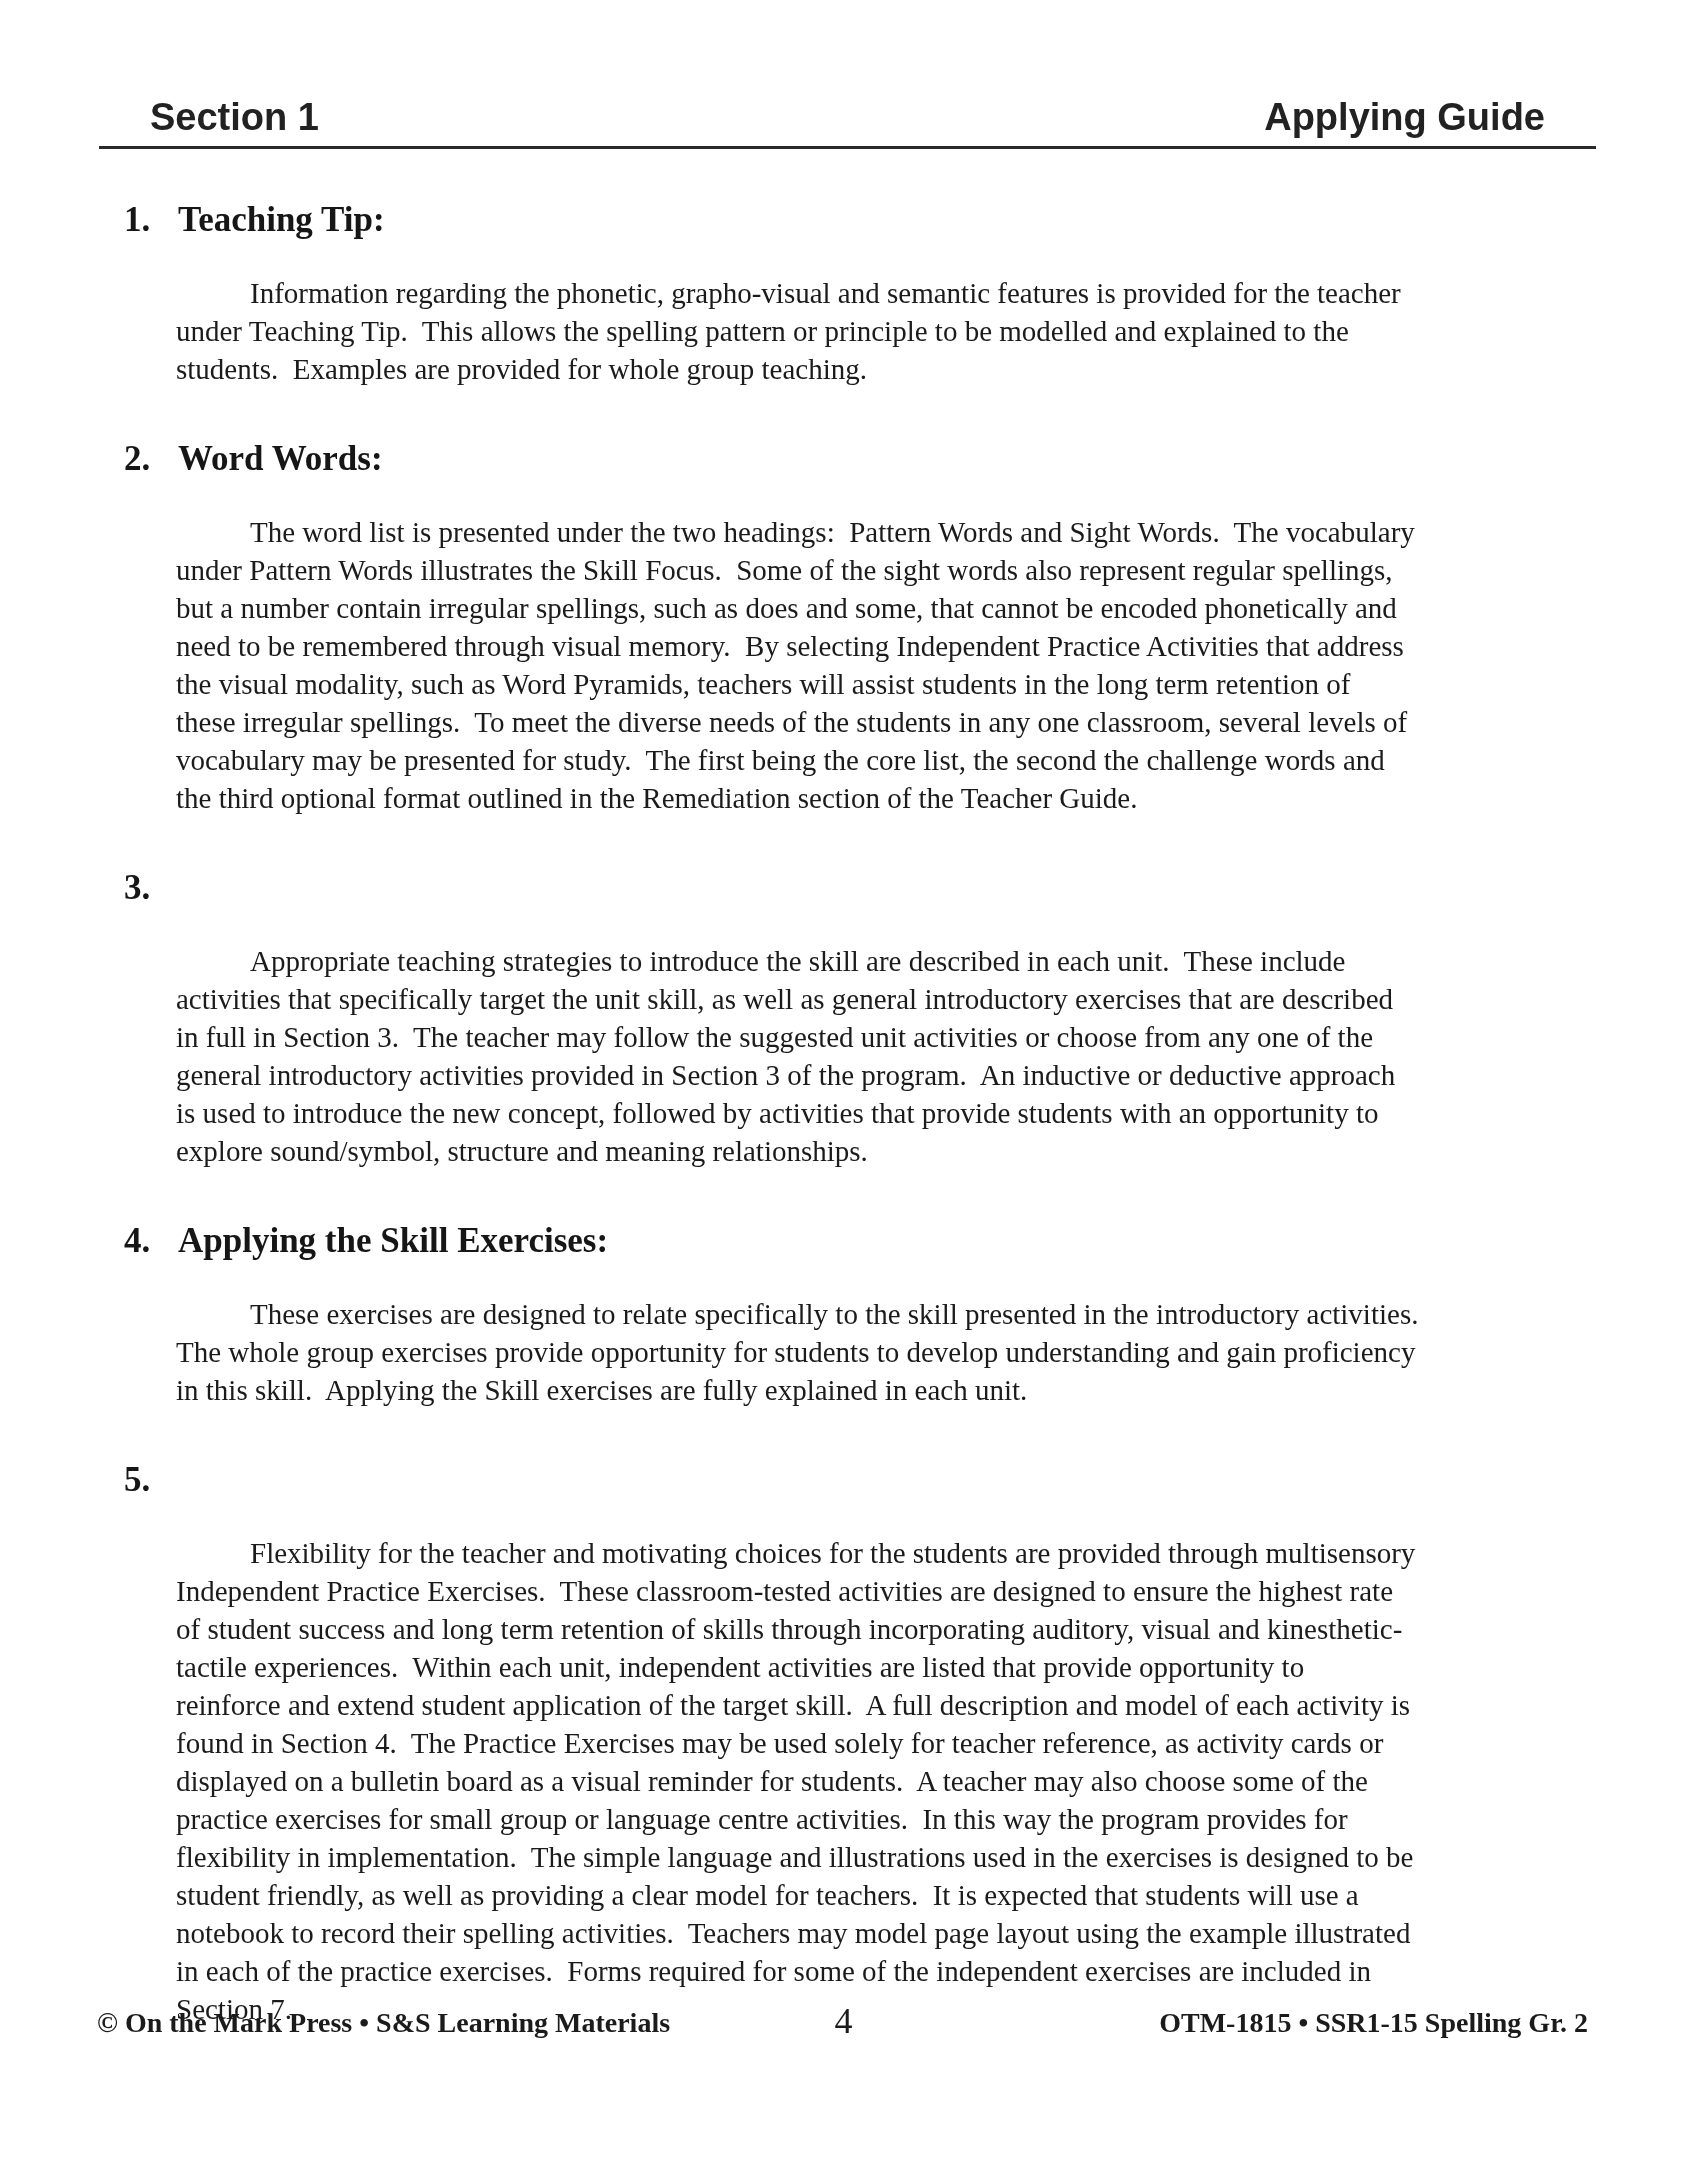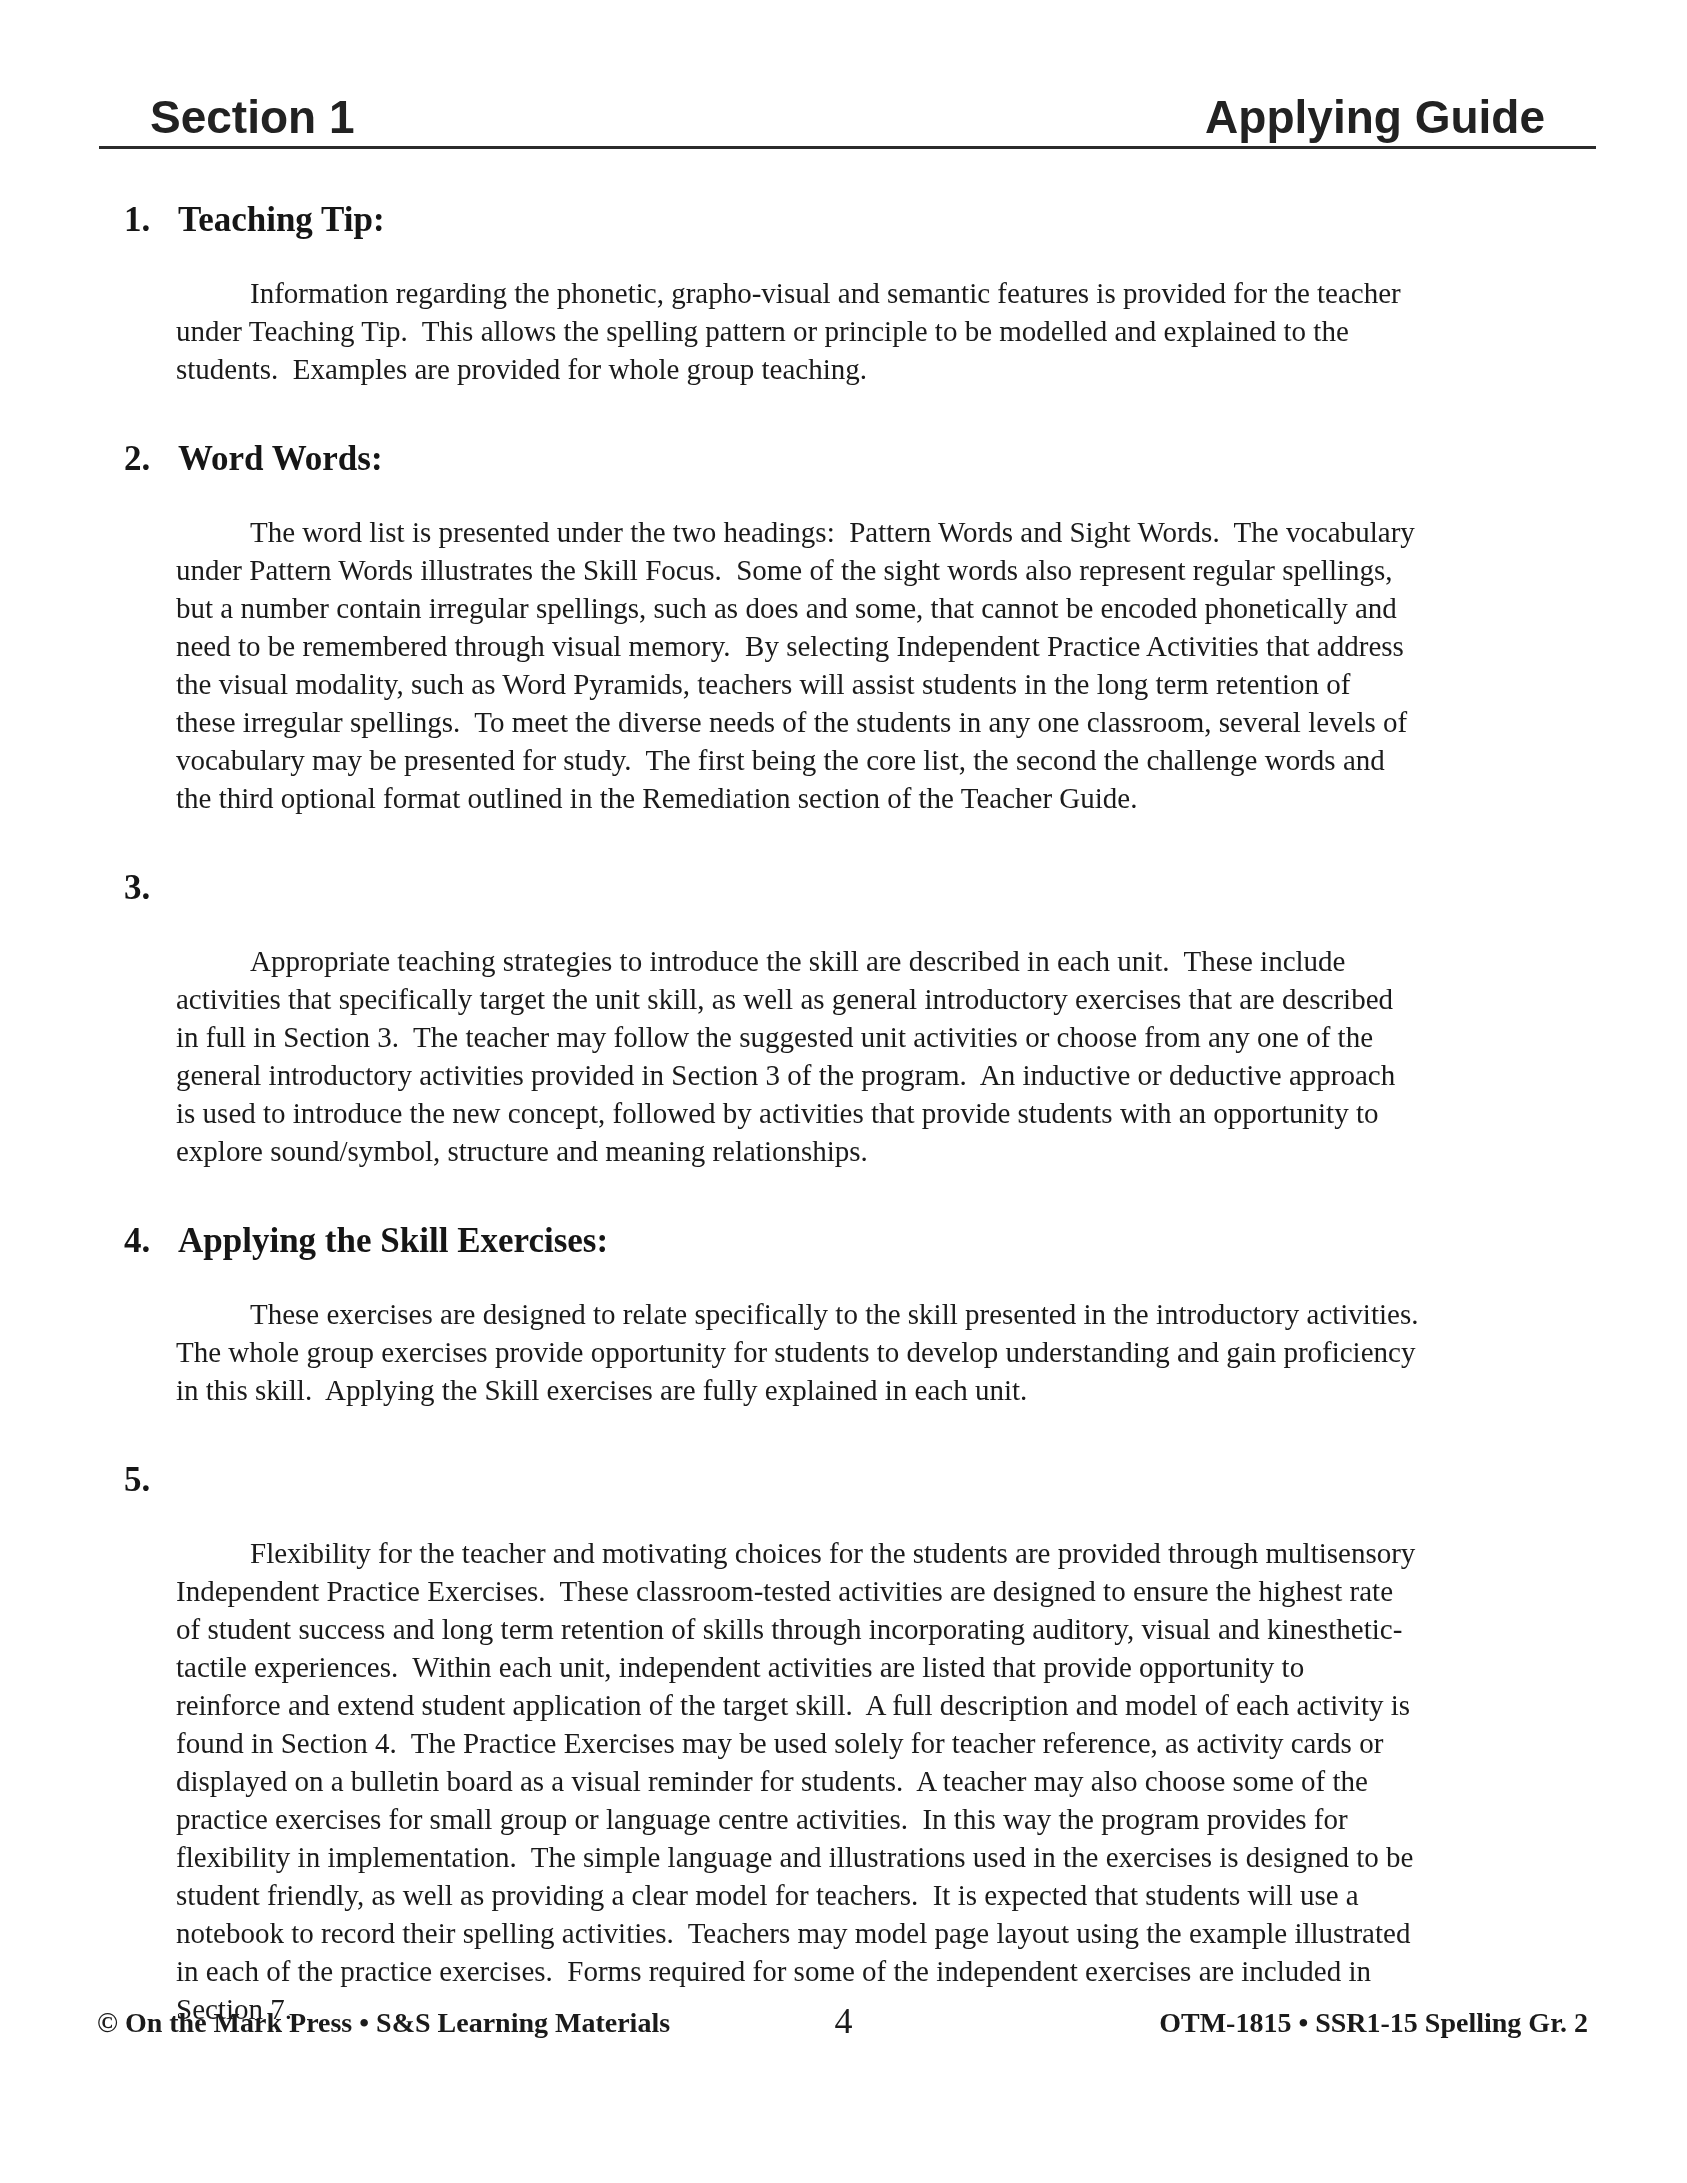--- a/index.html
+++ b/index.html
@@ -23,21 +23,21 @@
     .header-row {
       box-sizing: border-box;
       width: 1497px;
       margin-left: 99px;
       padding: 0 51px 6.6px 51px;
       display: flex;
       justify-content: space-between;
       align-items: flex-end;
       font-family: "Liberation Sans", sans-serif;
       font-weight: bold;
-      font-size: 46px;
+      font-size: 38px;
       line-height: 43px;
       color: #222222;
     }
     .header-rule {
       width: 1497px;
       margin-left: 99px;
       height: 3.3px;
       background: #2b2b2b;
     }
     

